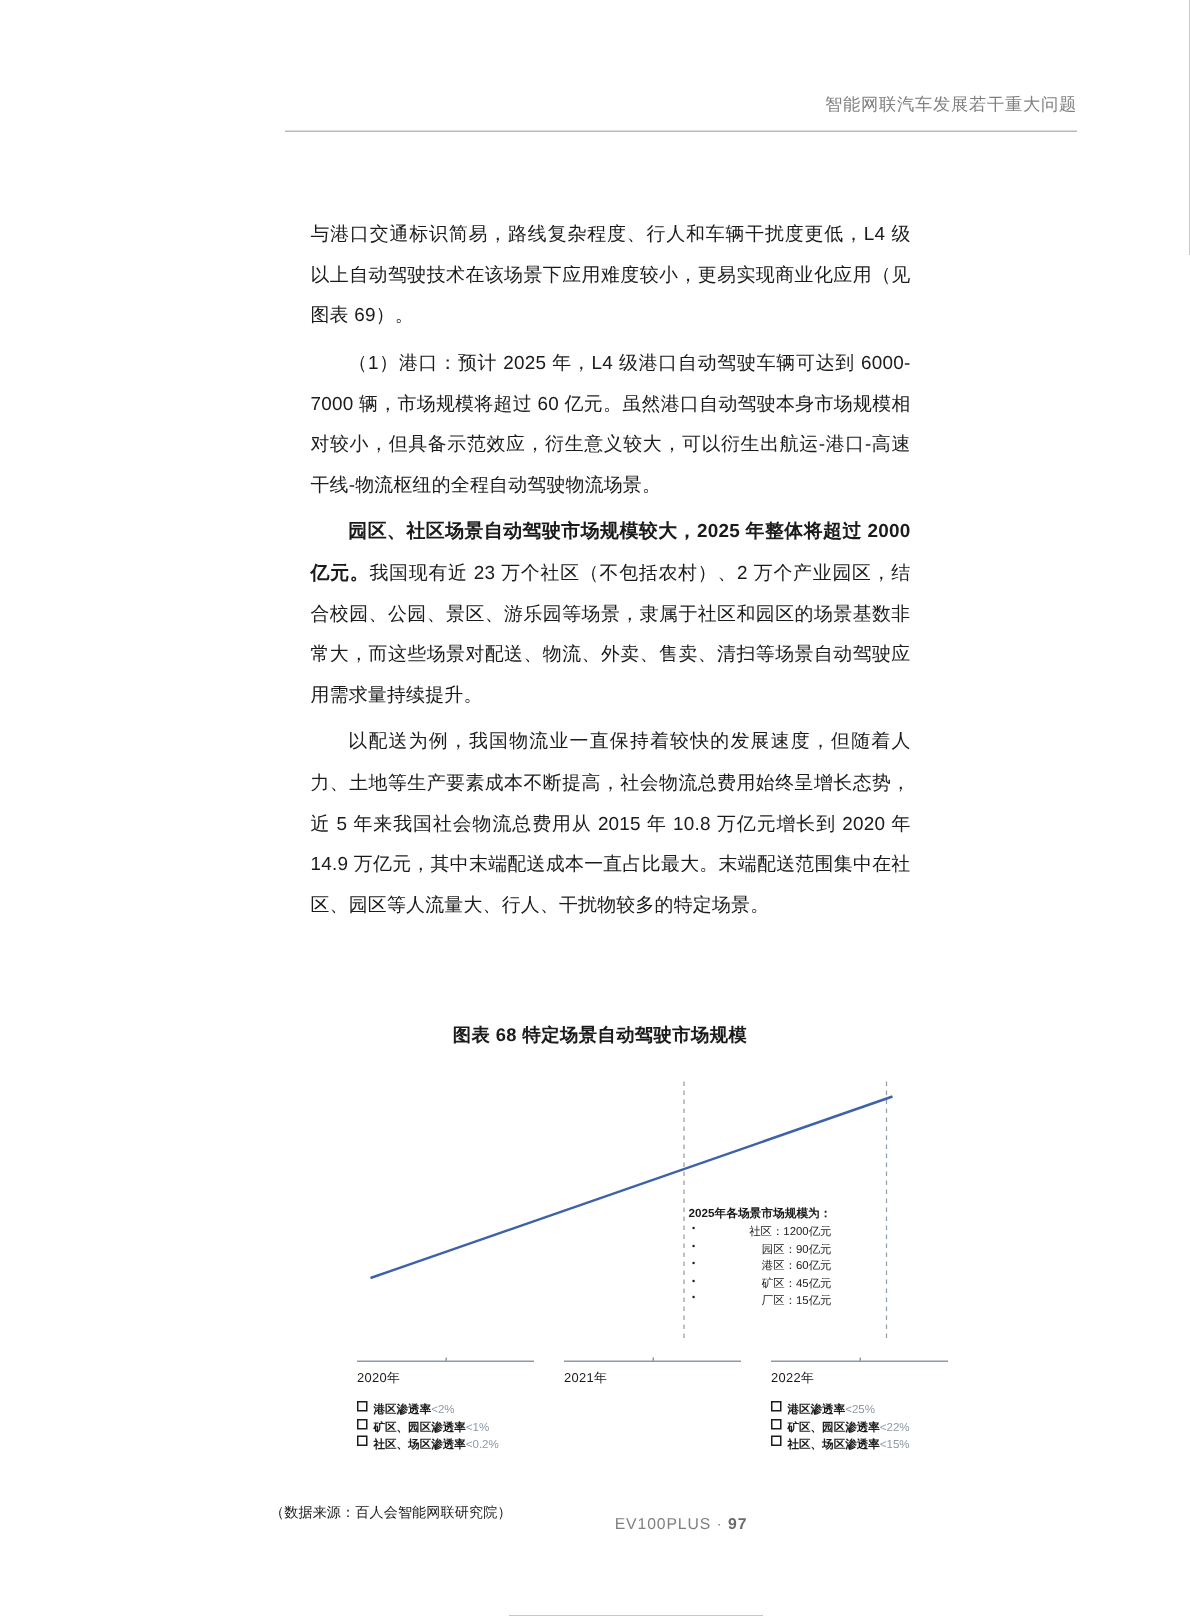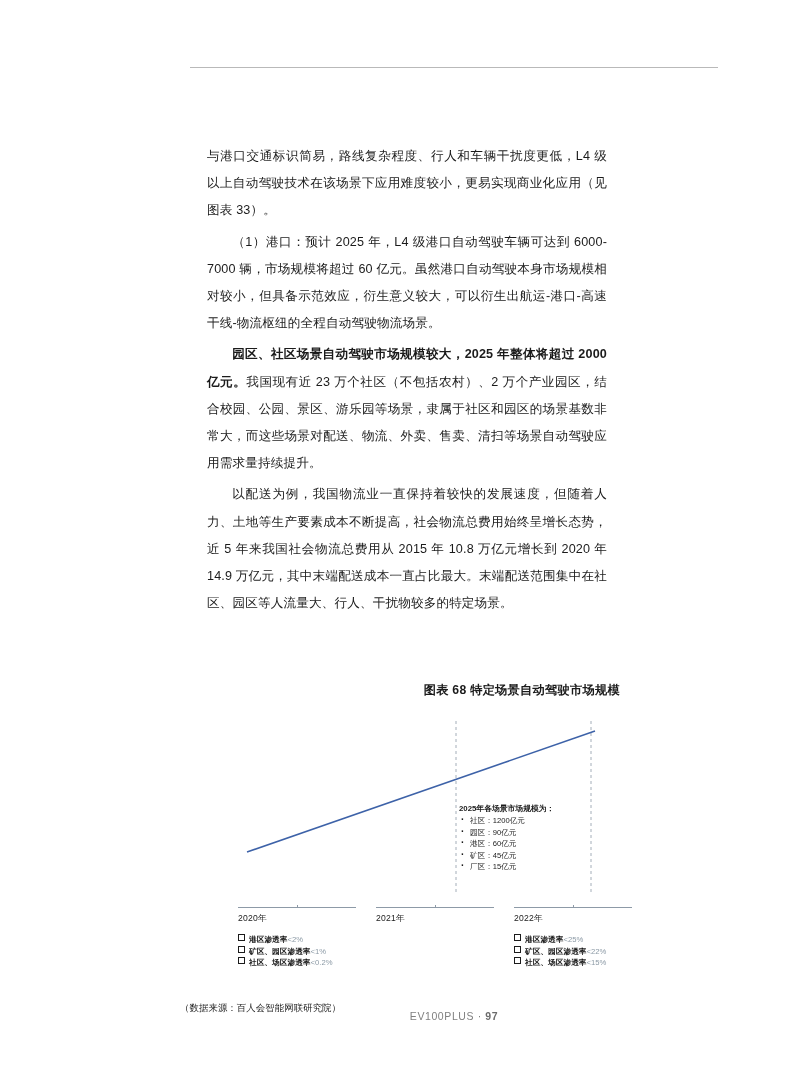--- a/index.html
+++ b/index.html
@@ -62,30 +62,31 @@
   p.bold-lead .normal { font-weight: normal; }
 
   
   .figure {
     position: absolute;
     top: 682px;
     left: 180px;
     width: 440px;
   }
   .fig-title {
-    text-align: right;
+    text-align: center;
     font-size: 12.2px;
     font-weight: bold;
     color: #1b1b1b;
     letter-spacing: 0.3px;
   }
   .chart-wrap {
     position: relative;
     margin-top: 14px;
     height: 192px;
+    text-align: right;
   }
   .chart-svg {
     position: absolute;
     top: 0; left: 0;
     width: 440px;
     height: 192px;
   }
   .annot {
     position: absolute;
     left: 279px;
@@ -190,25 +191,26 @@
     letter-spacing: 0.6px;
   }
   .footer .pagenum { font-weight: bold; color: #6b6b6b; }
 </style>
 </head>
 <body>
 
 <div class="page">
 
   <div class="header">
+    <div class="header-title">智能网联汽车发展若干重大问题</div>
     <div class="header-rule"></div>
   </div>
 
   <div class="content">
-    <p class="para">与港口交通标识简易，路线复杂程度、行人和车辆干扰度更低，L4 级以上自动驾驶技术在该场景下应用难度较小，更易实现商业化应用（见图表 33）。</p>
+    <p class="para">与港口交通标识简易，路线复杂程度、行人和车辆干扰度更低，L4 级以上自动驾驶技术在该场景下应用难度较小，更易实现商业化应用（见图表 69）。</p>
     <p class="para indent">（1）港口：预计 2025 年，L4 级港口自动驾驶车辆可达到 6000-7000 辆，市场规模将超过 60 亿元。虽然港口自动驾驶本身市场规模相对较小，但具备示范效应，衍生意义较大，可以衍生出航运-港口-高速干线-物流枢纽的全程自动驾驶物流场景。</p>
     <p class="para indent bold-lead"><span>园区、社区场景自动驾驶市场规模较大，2025 年整体将超过 2000 亿元。</span><span class="normal">我国现有近 23 万个社区（不包括农村）、2 万个产业园区，结合校园、公园、景区、游乐园等场景，隶属于社区和园区的场景基数非常大，而这些场景对配送、物流、外卖、售卖、清扫等场景自动驾驶应用需求量持续提升。</span></p>
     <p class="para indent">以配送为例，我国物流业一直保持着较快的发展速度，但随着人力、土地等生产要素成本不断提高，社会物流总费用始终呈增长态势，近 5 年来我国社会物流总费用从 2015 年 10.8 万亿元增长到 2020 年 14.9 万亿元，其中末端配送成本一直占比最大。末端配送范围集中在社区、园区等人流量大、行人、干扰物较多的特定场景。</p>
   </div>
 
   <div class="figure">
     <div class="fig-title">图表 68  特定场景自动驾驶市场规模</div>
 
     <div class="chart-wrap">
       <svg class="chart-svg" viewBox="0 0 440 192" preserveAspectRatio="none">

